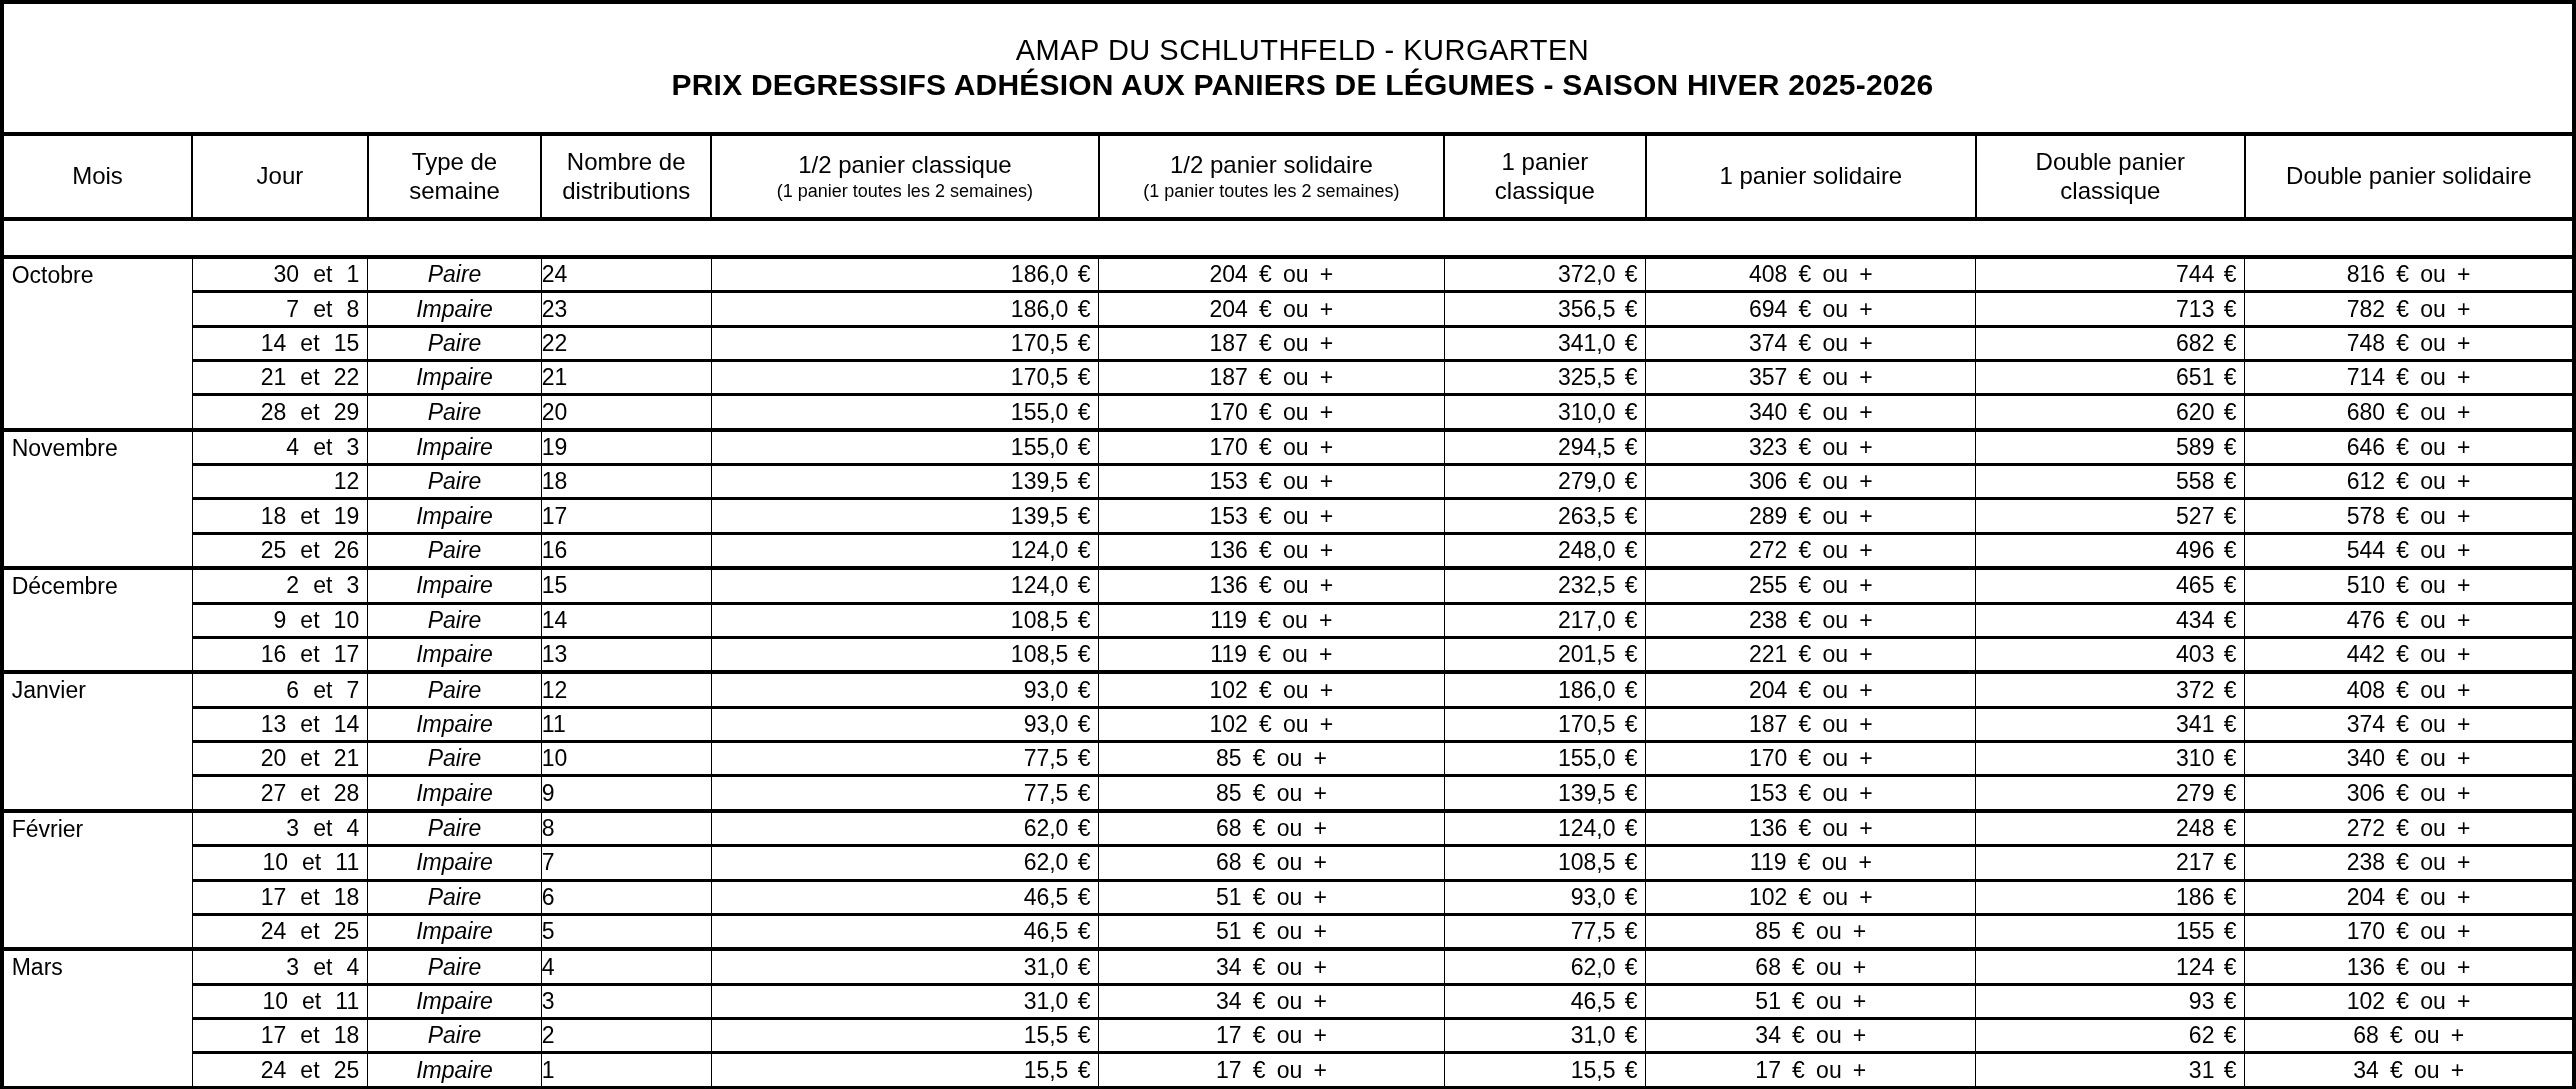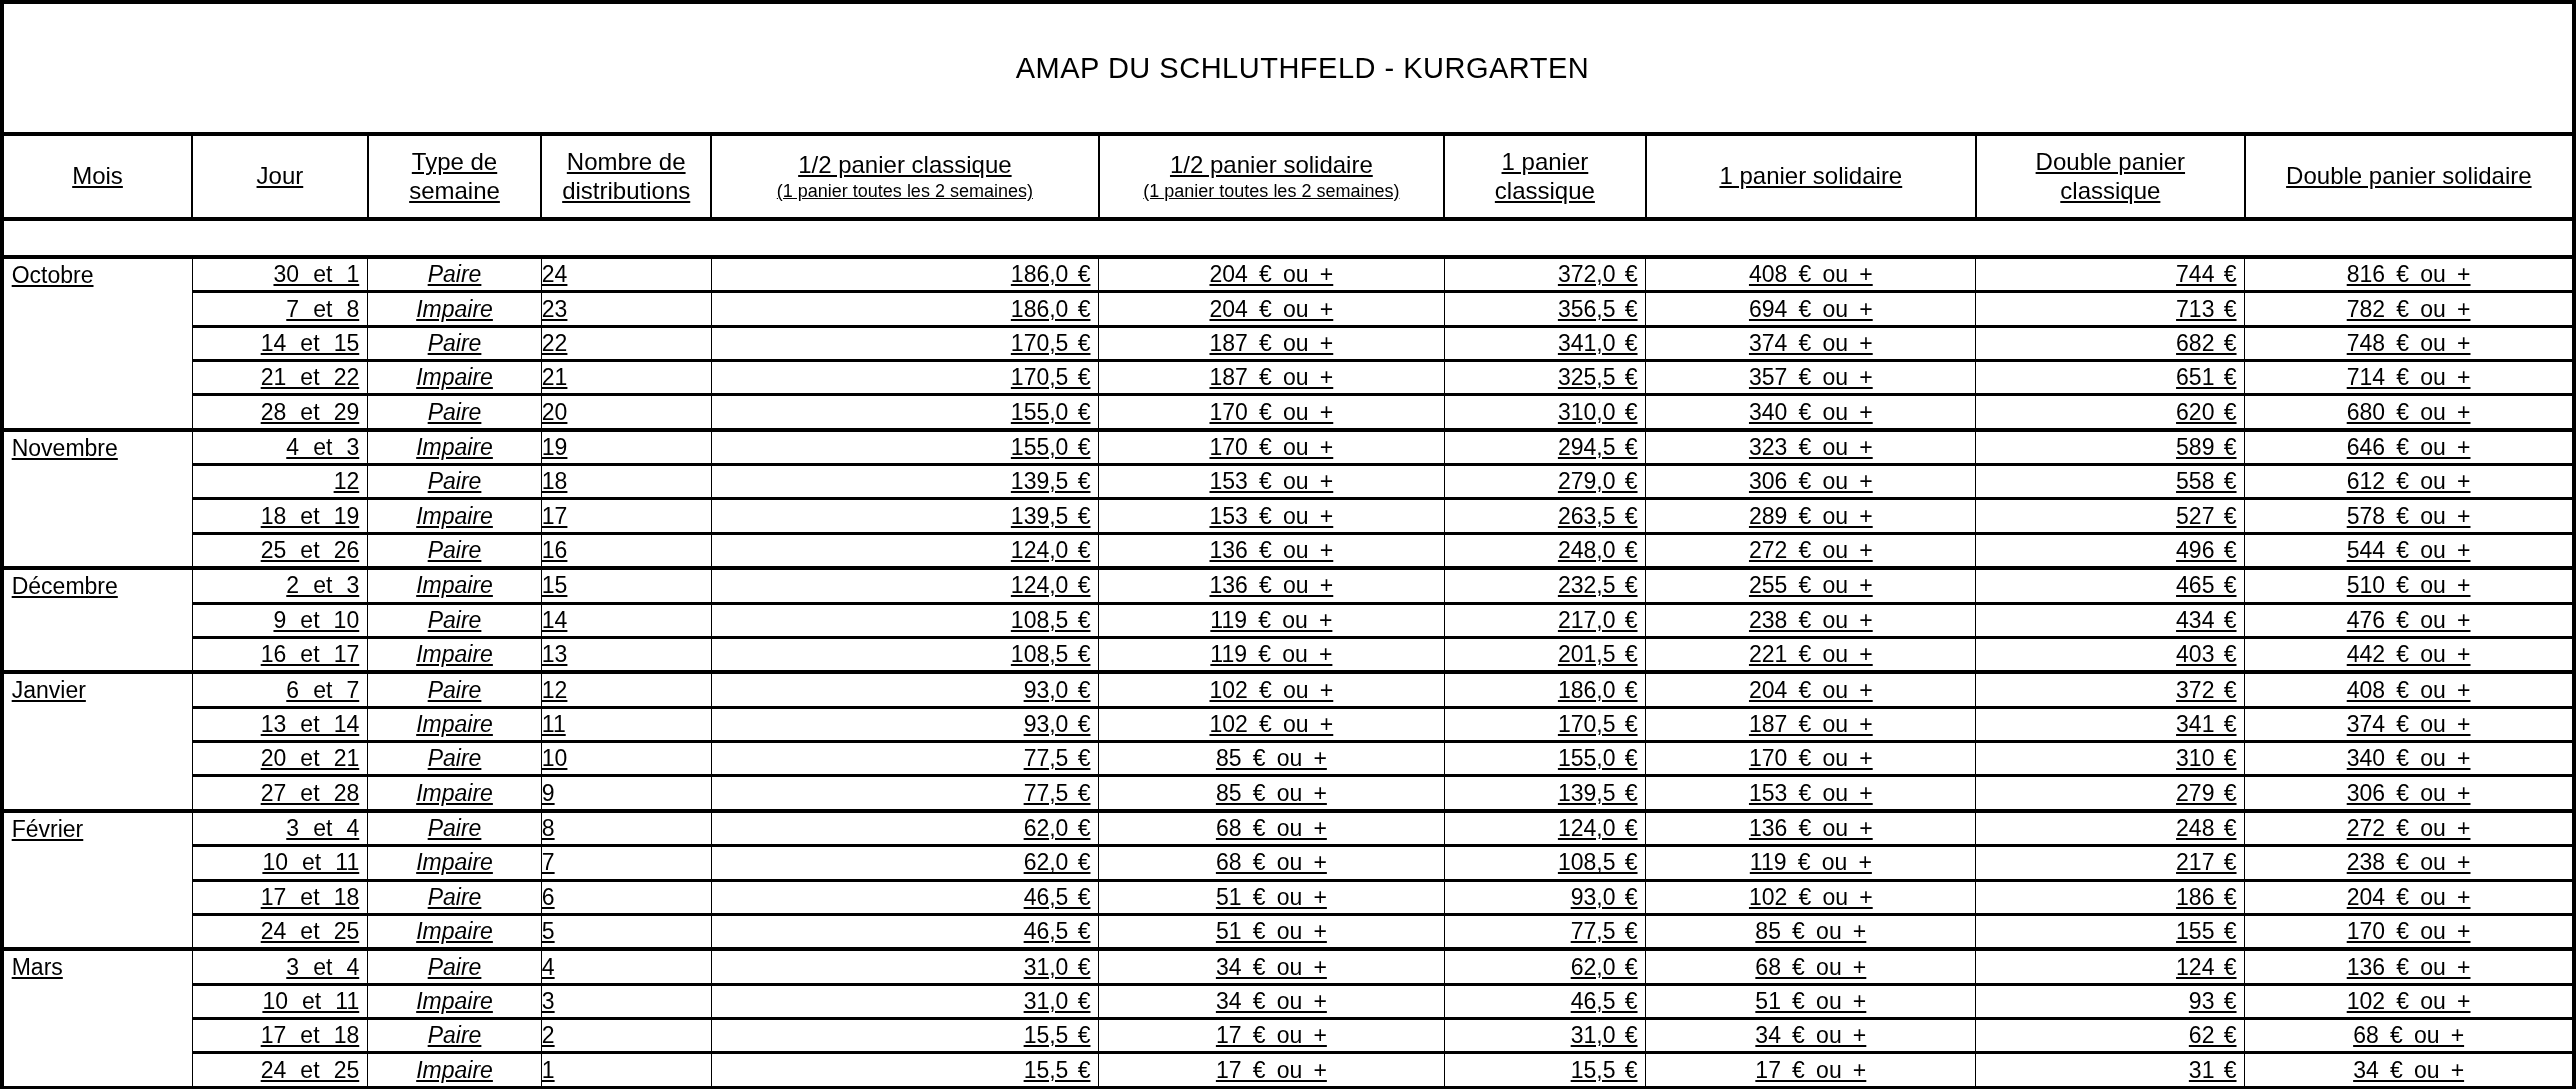--- a/index.html
+++ b/index.html
@@ -27,21 +27,20 @@
   }
   .title-1 { font-size: 29px; letter-spacing: 0.5px; }
   .title-2 { font-size: 30px; font-weight: bold; letter-spacing: 0.2px; }
 
   table.pricing {
     width: 100%;
     height: 958px;
     border-collapse: collapse;
     table-layout: fixed;
     border: 4.8px solid #000;
-    text-decoration: underline;
   }
   thead tr { height: 85px; }
   thead th {
     border: 2.9px solid #000;
     border-top: 4.8px solid #000;
     border-bottom: 4.8px solid #000;
     font-weight: normal;
     font-size: 24px;
     line-height: 1.18;
     text-align: center;
@@ -82,20 +81,21 @@
   td.c-num  { text-align: right; padding-right: 7.7px; word-spacing: 2.9px; }
   td.c-mid  { text-align: center; word-spacing: 4.8px; }
 </style>
 </head>
 <body>
 
 <div class="sheet">
 
   <div class="title-block">
     <div class="title-1">AMAP DU SCHLUTHFELD - KURGARTEN</div>
+    <div class="title-2">PRIX DEGRESSIFS ADHÉSION AUX PANIERS DE LÉGUMES - SAISON HIVER 2025-2026</div>
   </div>
 
   <table class="pricing">
     <colgroup>
       <col style="width:7.39%">
       <col style="width:6.83%">
       <col style="width:6.75%">
       <col style="width:6.60%">
       <col style="width:15.07%">
       <col style="width:13.43%">

